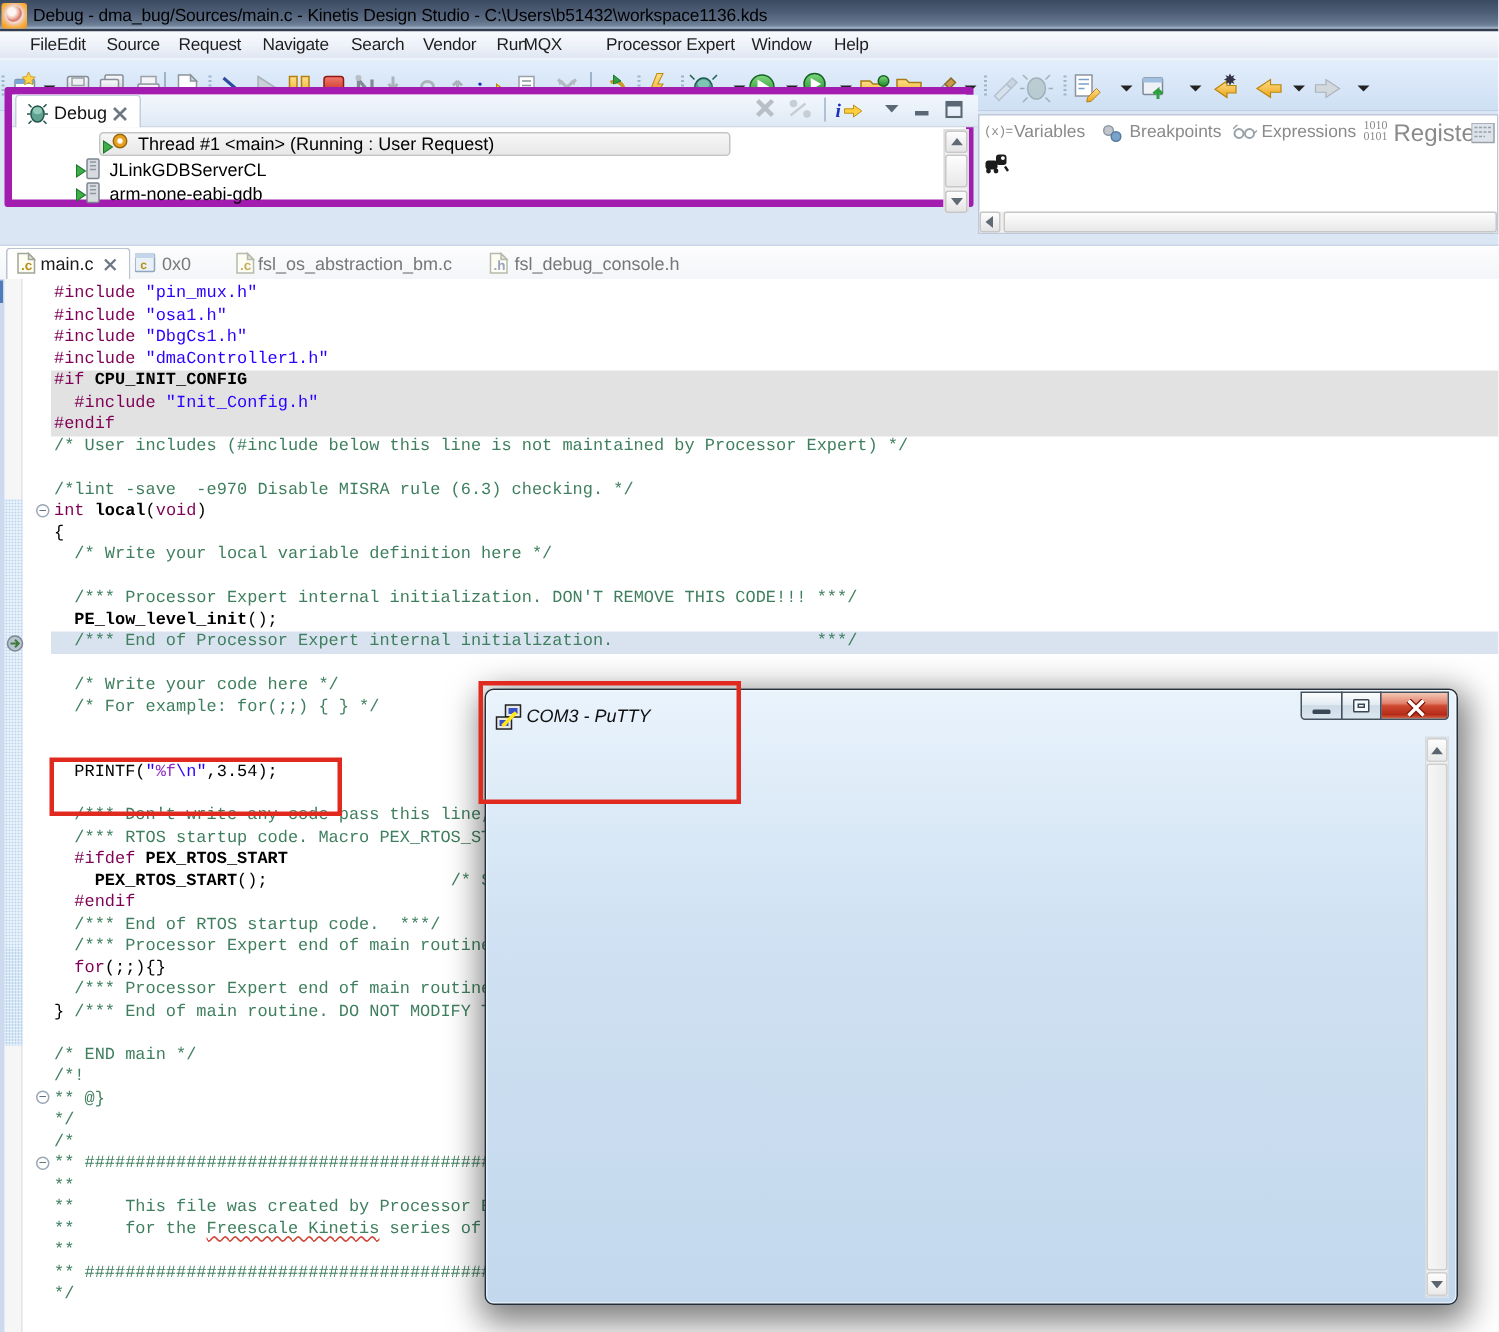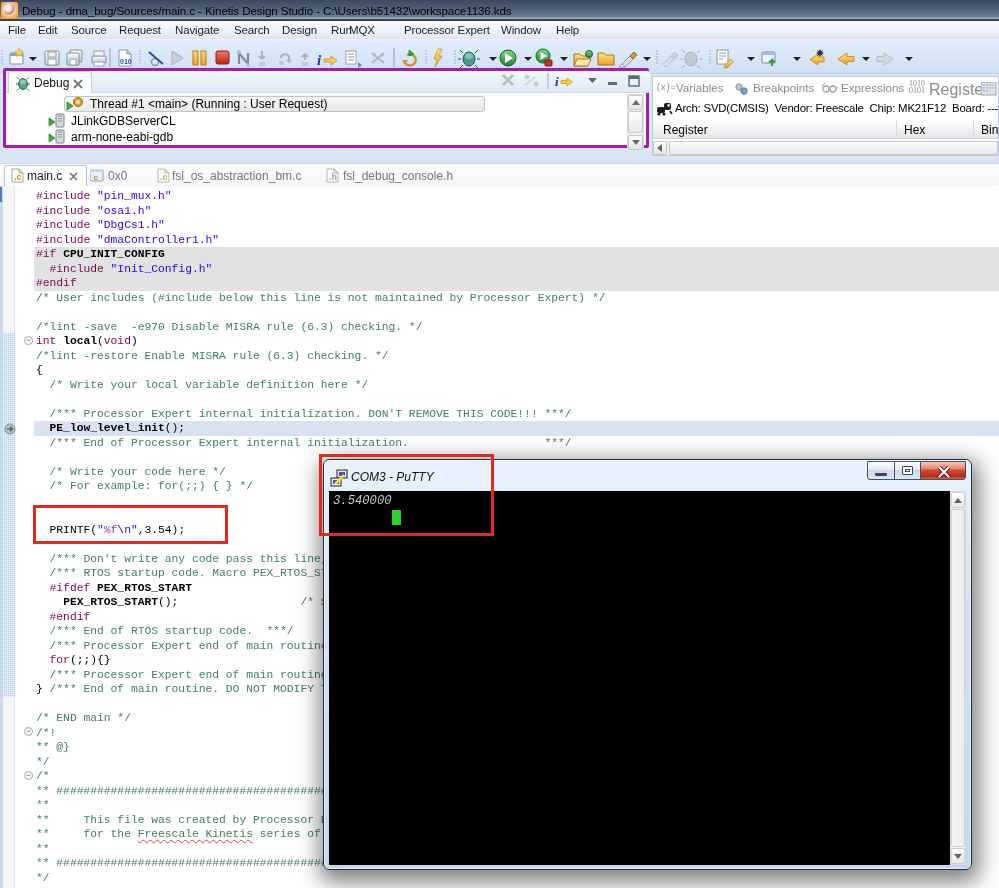--- a/index.html
+++ b/index.html
@@ -17,22 +17,22 @@
 
 #menubar { left:0; top:21px; width:999px; height:18px;
   background:linear-gradient(#f8fafd 0%, #eef2f9 50%, #dfe6f2 100%); }
 .mi { position:absolute; top:3px; font-size:11.5px; color:#1e1e1e; letter-spacing:-0.15px; }
 
 #toolbar { left:0; top:39px; width:999px; height:35px;
   background:linear-gradient(#e3eefb 0%, #d9e7f8 45%, #cfe0f4 100%);
   border-top:1px solid #eef3fa; border-bottom:1px solid #bdd0e7; }
 
 #appbg { left:0; top:74px; width:999px; height:90px; background:#dbe6f4; }
-#debugpanel { left:3px; top:68px; width:646px; height:80px; background:#fff;
-  border:3px solid #a21caf; border-radius:2px; }
+#debugpanel { left:3px; top:58px; width:646px; height:80px; background:#fff;
+  border:5px solid #a21caf; border-radius:2px; }
 #debughdr { position:absolute; left:0; top:0; width:644px; height:22px;
   background:linear-gradient(#f2f7fc, #dfeaf6); border-bottom:1px solid #cfd8e4; border-radius:2px 2px 0 0;}
 #debugtab { position:absolute; left:2px; top:0px; width:84px; height:22px; background:#fff;
   border:1px solid #c6cedb; border-bottom:none; border-radius:3px 3px 0 0; }
 
 #rightpanel { left:652px; top:76px; width:347px; height:80px; background:#fff; border:1px solid #bdc8d8; }
 
 #editorwrap { left:0; top:156px; width:999px; height:732px; background:#dbe6f4; }
 #tabstrip { position:absolute; left:0px; top:7px; width:999px; height:23px;
   background:linear-gradient(#fdfdfe, #f3f5f8); border-top:1px solid #c9d6e8; }
@@ -63,27 +63,27 @@
 .wbtn { position:absolute; top:1px; height:19px; border:1px solid #46525f; }
 #sq { text-decoration:underline; text-decoration-style:wavy; text-decoration-color:#d04437; text-decoration-thickness:1px; text-underline-offset:2px; }
 </style>
 </head>
 <body>
 <div class="abs" id="titlebar"></div>
 <div class="abs" id="appicon"></div>
 <div class="abs" id="titletext">Debug - dma_bug/Sources/main.c - Kinetis Design Studio - C:\Users\b51432\workspace1136.kds</div>
 
 <div class="abs" id="menubar">
-  <span class="mi" style="left:8px">File</span>
+  <span class="mi" style="left:20px">File</span>
   <span class="mi" style="left:38px">Edit</span>
   <span class="mi" style="left:71px">Source</span>
   <span class="mi" style="left:119px">Request</span>
   <span class="mi" style="left:175px">Navigate</span>
   <span class="mi" style="left:234px">Search</span>
-  <span class="mi" style="left:282px">Design</span>
+  <span class="mi" style="left:282px">Vendor</span>
   <span class="mi" style="left:331px">Run</span>
   <span class="mi" style="left:349px">MQX</span>
   <span class="mi" style="left:404px">Processor Expert</span>
   <span class="mi" style="left:501px">Window</span>
   <span class="mi" style="left:556px">Help</span>
 </div>
 
 <div class="abs" id="toolbar">
 <svg width="999" height="35" style="position:absolute;left:0;top:0">
 <defs>
@@ -318,29 +318,21 @@
     </svg>
 
   <svg width="17" height="15" style="position:absolute;left:3px;top:24px">
     <rect x="1" y="6" width="8" height="6" rx="2" fill="#1c1c1c"></rect>
     <rect x="8" y="2" width="7" height="7" rx="2" fill="#1c1c1c"></rect>
     <circle cx="12.6" cy="4.4" r="1.3" fill="#fff"></circle>
     <circle cx="3" cy="13" r="1.6" fill="#1c1c1c"></circle>
       <circle cx="8" cy="13" r="1.6" fill="#1c1c1c"></circle>
     <path d="M14 10l2 3" stroke="#1c1c1c" stroke-width="1.6"></path>
   </svg>
-  <span style="position:absolute;left:22px;top:25px;font-size:11.4px;letter-spacing:-0.2px;white-space:nowrap;color:#000">Arch: SVD(CMSIS)&nbsp; Vendor: Freescale&nbsp; Chip: MK21F12&nbsp; Board: ---</span>
-
-  <div style="position:absolute;left:0px;top:43px;width:345px;height:19px;background:linear-gradient(#ffffff,#eef0f2 60%,#e4e7ea);border-bottom:1px solid #cdd2d8">
-    <span style="position:absolute;left:10px;top:3px;font-size:12px;color:#000">Register</span>
-    <div style="position:absolute;left:243px;top:0;width:1px;height:19px;background:#d5dade"></div>
-    <span style="position:absolute;left:251px;top:3px;font-size:12px;color:#000">Hex</span>
-    <div style="position:absolute;left:320px;top:0;width:1px;height:19px;background:#d5dade"></div>
-    <span style="position:absolute;left:328px;top:3px;font-size:12px;color:#000">Bin</span>
-  </div>
+
 
   <div style="position:absolute;left:0px;top:64px;width:345px;height:14px;background:#f0f0f0">
     <div style="position:absolute;left:0;top:0;width:14px;height:14px;background:linear-gradient(#fdfdfd,#e4e4e4);border:1px solid #c8c8c8;border-radius:2px"></div>
     <svg width="5" height="8" style="position:absolute;left:4px;top:3px">
         <path d="M5 0L0 4l5 4z" fill="#606a74"></path>
       </svg>
     <div style="position:absolute;left:16px;top:0;width:329px;height:14px;background:linear-gradient(#fdfdfd,#e8e8e8);border:1px solid #c8c8c8;border-radius:2px"></div>
   </div>
 </div>
 
@@ -393,21 +385,20 @@
 <span class="kw">#include</span> <span class="str">"osa1.h"</span>
 <span class="kw">#include</span> <span class="str">"DbgCs1.h"</span>
 <span class="kw">#include</span> <span class="str">"dmaController1.h"</span>
 <span class="kw">#if</span> <b>CPU_INIT_CONFIG</b>
   <span class="kw">#include</span> <span class="str">"Init_Config.h"</span>
 <span class="kw">#endif</span>
 <span class="cmt">/* User includes (#include below this line is not maintained by Processor Expert) */</span>
 
 <span class="cmt">/*lint -save  -e970 Disable MISRA rule (6.3) checking. */</span>
 <span class="kw">int</span> <b>local</b>(<span class="kw">void</span>)
-<span class="cmt">/*lint -restore Enable MISRA rule (6.3) checking. */</span>
 {
   <span class="cmt">/* Write your local variable definition here */</span>
 
   <span class="cmt">/*** Processor Expert internal initialization. DON'T REMOVE THIS CODE!!! ***/</span>
   <b>PE_low_level_init</b>();
   <span class="cmt">/*** End of Processor Expert internal initialization.                    ***/</span>
 
   <span class="cmt">/* Write your code here */</span>
   <span class="cmt">/* For example: for(;;) { } */</span>
 
@@ -457,24 +448,20 @@
   <div class="wbtn" style="left:570px;width:27px;background:linear-gradient(#fbfdfe,#e3ecf3 45%,#cddbe7 50%,#dce7f0)">
     <div style="position:absolute;left:7px;top:4px;width:11px;height:9px;border:1.5px solid #3a4754;border-radius:1px;background:#f6fafc"></div>
     <div style="position:absolute;left:10px;top:7px;width:5px;height:3px;border:1px solid #3a4754"></div>
   </div>
   <div class="wbtn" style="left:596px;width:46px;border-radius:0 0 3px 0;background:linear-gradient(#f4c8b4,#e2836f 40%,#cf4a33 50%,#b52b18 85%,#d66a4a)">
     <svg width="14" height="12" style="position:absolute;left:16px;top:4px">
       <path d="M2 1l10 10M12 1L2 11" stroke="#7d1406" stroke-width="4"></path>
       <path d="M2 1l10 10M12 1L2 11" stroke="#fff" stroke-width="2.2"></path>
     </svg>
   </div>
-  <div id="pterm">
-    <div id="ptermtext">3.540000</div>
-    <div id="pcursor"></div>
-  </div>
   <div id="pscroll">
     <div style="position:absolute;left:0;top:0;width:14px;height:16px;background:linear-gradient(#fdfdfd,#e9e9e9);border:1px solid #cfcfcf;border-radius:2px"></div>
     <svg width="8" height="5" style="position:absolute;left:3px;top:6px">
         <path d="M0 5l4-5 4 5z" fill="#5a646e"></path>
       </svg>
     <div style="position:absolute;left:0;top:17px;width:14px;height:338px;background:linear-gradient(90deg,#f6f6f6,#ececec);border:1px solid #cfcfcf;border-radius:2px"></div>
     <div style="position:absolute;left:0;top:356px;width:14px;height:16px;background:linear-gradient(#fdfdfd,#e9e9e9);border:1px solid #cfcfcf;border-radius:2px"></div>
     <svg width="8" height="5" style="position:absolute;left:3px;top:362px">
         <path d="M0 0l4 5 4-5z" fill="#5a646e"></path>
       </svg>

